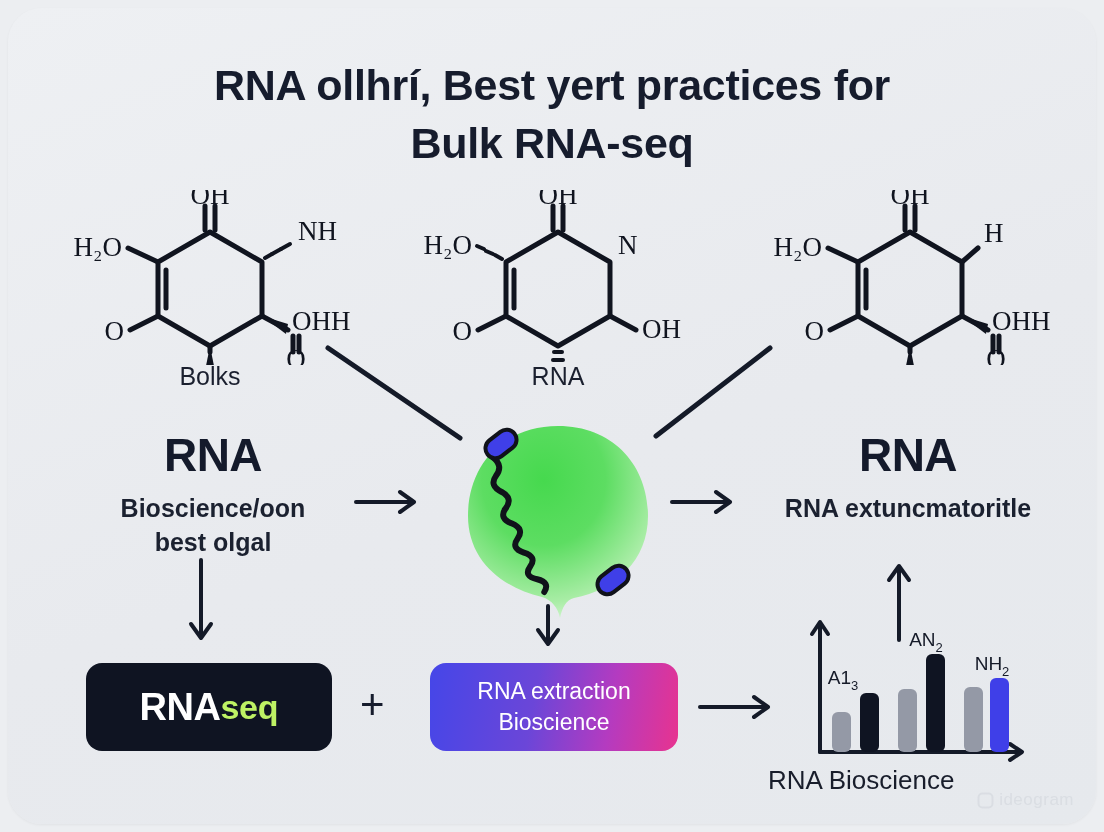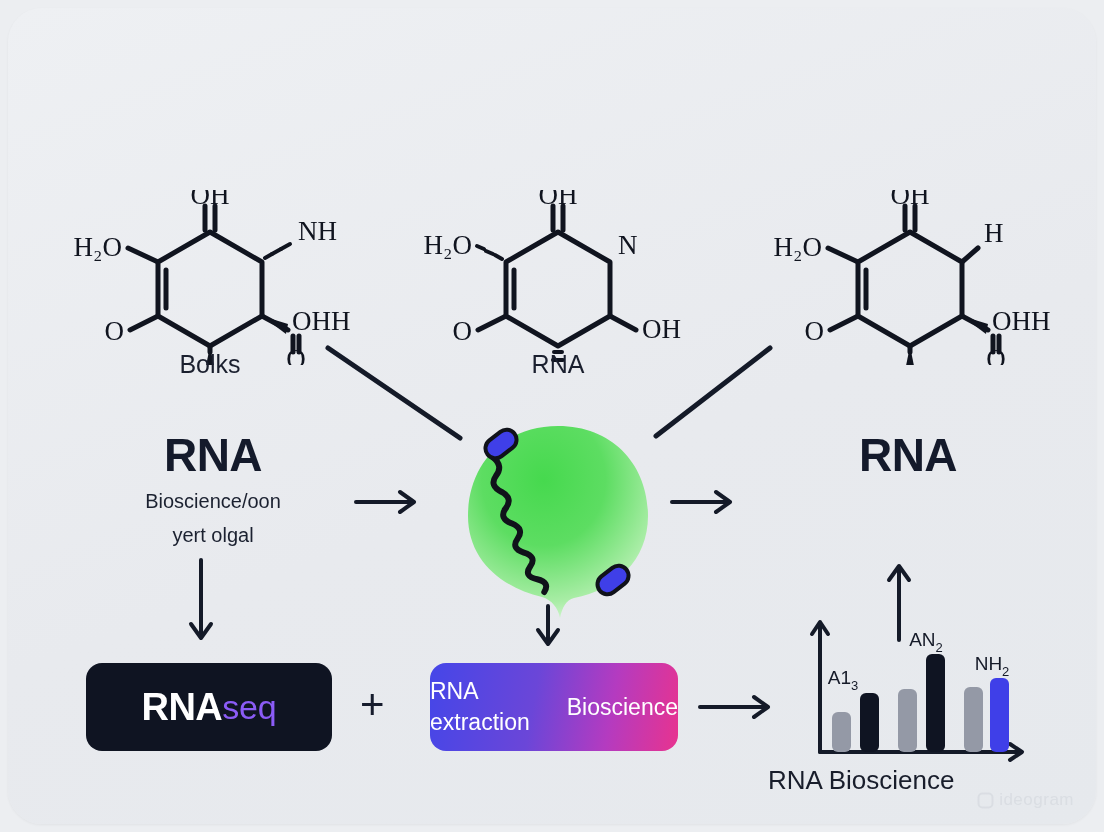--- a/index.html
+++ b/index.html
@@ -40,21 +40,21 @@
 
   
   .mol {
     position: absolute;
     width: 300px;
     height: 210px;
   }
   .mol svg { display: block; }
   .mol-cap {
     position: absolute;
-    left: 0; top: 160px;
+    left: 0; top: 172px;
     width: 300px;
     text-align: center;
     font-size: 25px;
     color: #1a1f2e;
   }
   #mol1 { left: 52px;  top: 182px; }
   #mol2 { left: 400px; top: 182px; }
   #mol3 { left: 752px; top: 182px; }
 
   
@@ -78,24 +78,25 @@
     text-align: center;
   }
   .blk-head {
     font-size: 46px;
     font-weight: bold;
     color: #141a2b;
     line-height: 54px;
     letter-spacing: -0.5px;
   }
   .blk-body {
-    font-size: 20px;
+    font-size: 25px;
     color: #1b2130;
     line-height: 34px;
-    margin-top: 2px;
+    margin-top: 9px;
+    font-weight: bold;
   }
 
   
   #blob-wrap {
     position: absolute;
     left: 440px; top: 410px;
     width: 220px; height: 205px;
   }
 
   
@@ -106,36 +107,37 @@
     background: #0f1422;
     border-radius: 16px;
     display: flex;
     align-items: center;
     justify-content: center;
   }
   #rnaseq-pill .p1 {
     color: #ffffff; font-size: 38px; font-weight: bold; letter-spacing: -0.5px;
   }
   #rnaseq-pill .p2 {
-    color: #8b5cf6; font-size: 34px; font-weight: normal; letter-spacing: -0.2px;
+    color: #bef264; font-size: 34px; font-weight: bold; letter-spacing: -0.2px;
   }
   #plus {
     position: absolute;
     left: 352px; top: 676px;
     font-size: 42px;
     color: #161c2d;
     line-height: 42px;
   }
   #grad-pill {
     position: absolute;
     left: 422px; top: 655px;
     width: 248px; height: 88px;
     border-radius: 16px;
     background: linear-gradient(100deg, #4546e8 0%, #6b46d8 42%, #b43bc0 72%, #e8338f 100%);
     display: flex;
+    flex-direction: column;
     align-items: center;
     justify-content: center;
   }
   #grad-pill span {
     color: #ffffff;
     font-size: 23px;
     line-height: 31px;
   }
 
   
@@ -171,20 +173,24 @@
     color: #c2c7cf;
     letter-spacing: 0.5px;
   }
 </style>
 </head>
 <body>
 
 <div id="stage">
   <div id="card">
 
+    <div id="title">
+      <span class="ln">RNA ollhrí, Best yert practices for</span>
+      <span class="ln">Bulk RNA-seq</span>
+    </div>
 
     <svg id="connectors" viewBox="0 0 1088 816">
 
       <line x1="320" y1="340" x2="452" y2="430" stroke="#141a28" stroke-width="5" stroke-linecap="round"></line>
 
       <line x1="762" y1="340" x2="648" y2="428" stroke="#141a28" stroke-width="5" stroke-linecap="round"></line>
 
       <g>
         <line x1="348" y1="494" x2="404" y2="494" stroke="#141a28" stroke-width="4" stroke-linecap="round"></line>
         <polyline points="392,484 406,494 392,504" fill="none" stroke="#141a28" stroke-width="4" stroke-linecap="round" stroke-linejoin="round"></polyline>
@@ -322,27 +328,28 @@
           <text x="232" y="140" text-anchor="start">OHH</text>
           <text x="236" y="178" text-anchor="middle">O</text>
         </g>
       </svg>
     </div>
 
     <div id="left-block">
       <div class="blk-head">RNA</div>
       <div class="blk-body">
         <div>Bioscience/oon</div>
-        <div>yert olgal</div>
+        <div>best olgal</div>
       </div>
     </div>
 
     <div id="right-block">
       <div class="blk-head">RNA</div>
       <div class="blk-body">
+        <div>RNA extuncmatoritle</div>
       </div>
     </div>
 
     <div id="blob-wrap">
       <svg width="220" height="205" viewBox="0 0 220 205">
         <defs>
           <radialGradient id="blobgrad" cx="42%" cy="28%" r="82%">
             <stop offset="0%" stop-color="#46d94e"></stop>
             <stop offset="42%" stop-color="#5ddd62"></stop>
             <stop offset="78%" stop-color="#a9eda6"></stop>

